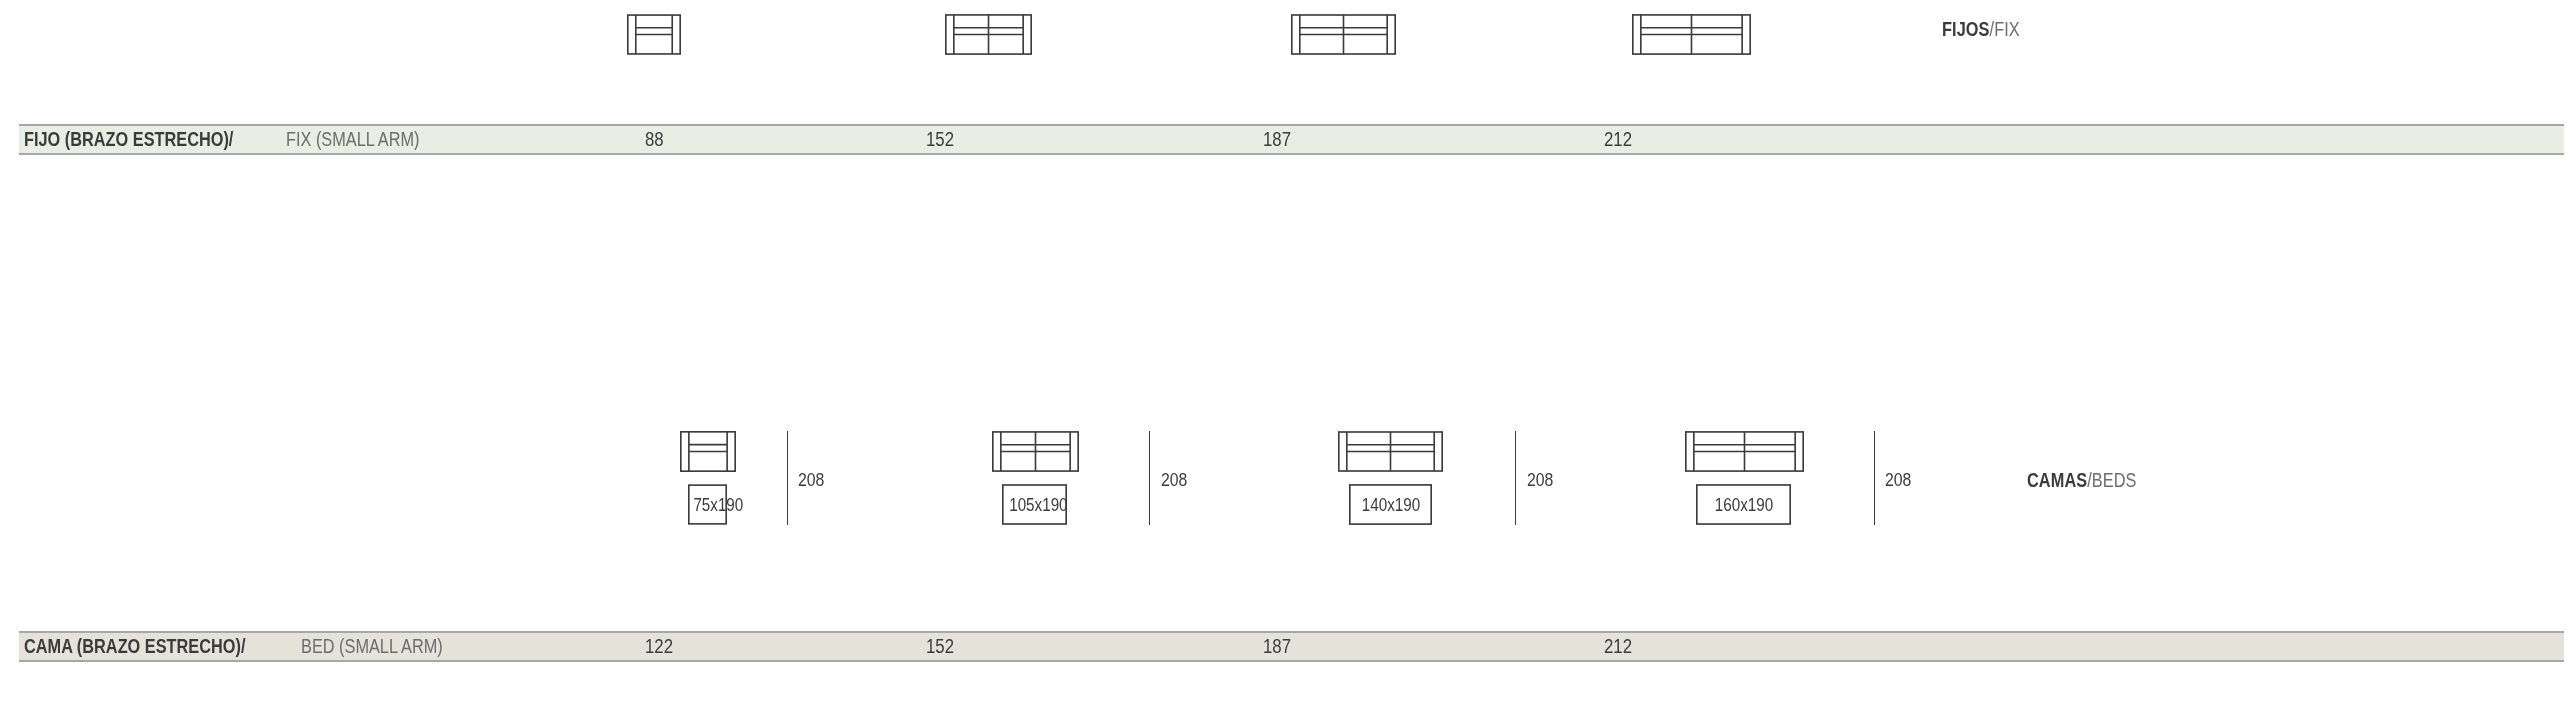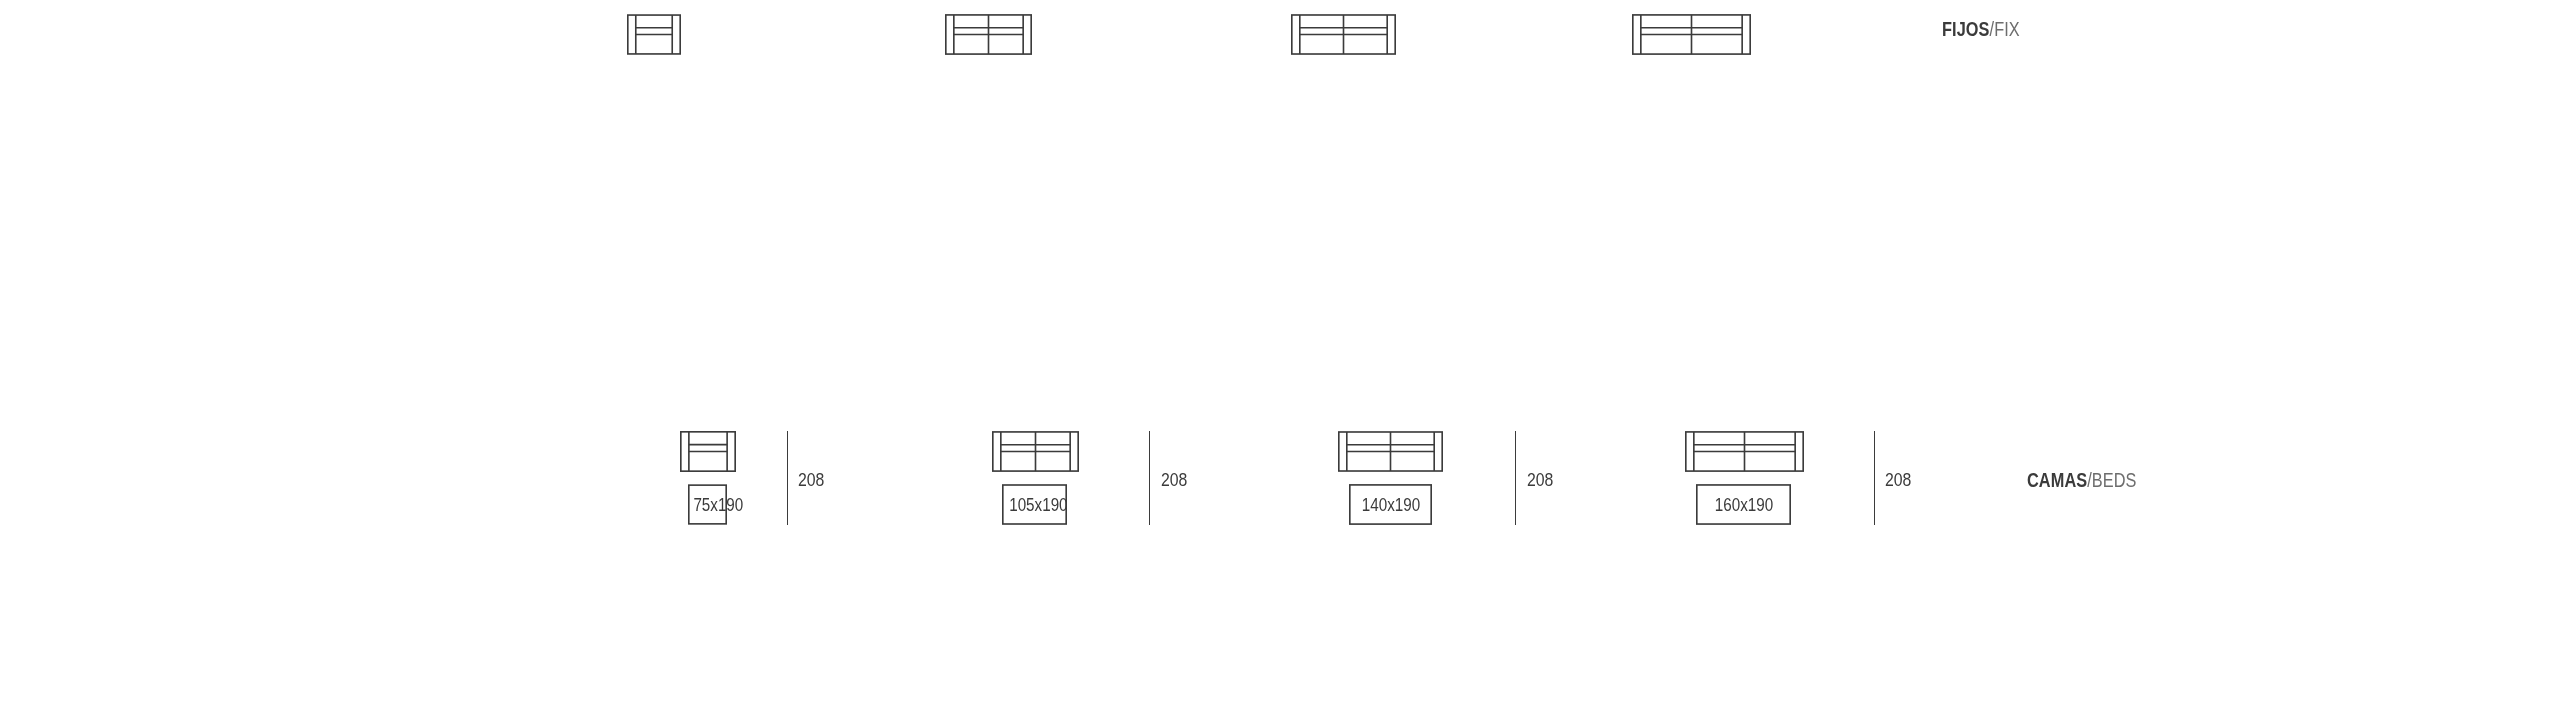--- a/index.html
+++ b/index.html
@@ -172,20 +172,29 @@
 
   <table class="spec-table green" style="top:124px;">
     <colgroup>
       <col style="width:626px">
       <col style="width:281px">
       <col style="width:337px">
       <col style="width:341px">
       <col style="width:960px">
     </colgroup>
     <tbody>
+      <tr>
+        <td class="row-label">
+          <span class="es">FIJO (BRAZO ESTRECHO)/</span><span class="en"> FIX (SMALL ARM)</span>
+        </td>
+        <td class="val"><span>88</span></td>
+        <td class="val"><span>152</span></td>
+        <td class="val"><span>187</span></td>
+        <td class="val"><span>212</span></td>
+      </tr>
     </tbody>
   </table>
 
   <div class="diagram" style="left:680px; top:431px;">
     <svg width="56" height="41" viewBox="0 0 82 60">
       <g fill="none" stroke="#3b3b3b" stroke-width="2.4">
         <rect x="1.2" y="1.2" width="79.6" height="57.6"></rect>
         <line x1="13" y1="1.2" x2="13" y2="58.8"></line>
         <line x1="69" y1="1.2" x2="69" y2="58.8"></line>
         <line x1="13" y1="20" x2="69" y2="20"></line>
@@ -279,17 +288,26 @@
 
   <table class="spec-table beige" style="top:631px;">
     <colgroup>
       <col style="width:626px">
       <col style="width:281px">
       <col style="width:337px">
       <col style="width:341px">
       <col style="width:960px">
     </colgroup>
     <tbody>
+      <tr>
+        <td class="row-label">
+          <span class="es">CAMA (BRAZO ESTRECHO)/</span><span class="en">BED (SMALL ARM)</span>
+        </td>
+        <td class="val"><span>122</span></td>
+        <td class="val"><span>152</span></td>
+        <td class="val"><span>187</span></td>
+        <td class="val"><span>212</span></td>
+      </tr>
     </tbody>
   </table>
 
 </div>
 
 
 </body></html>

